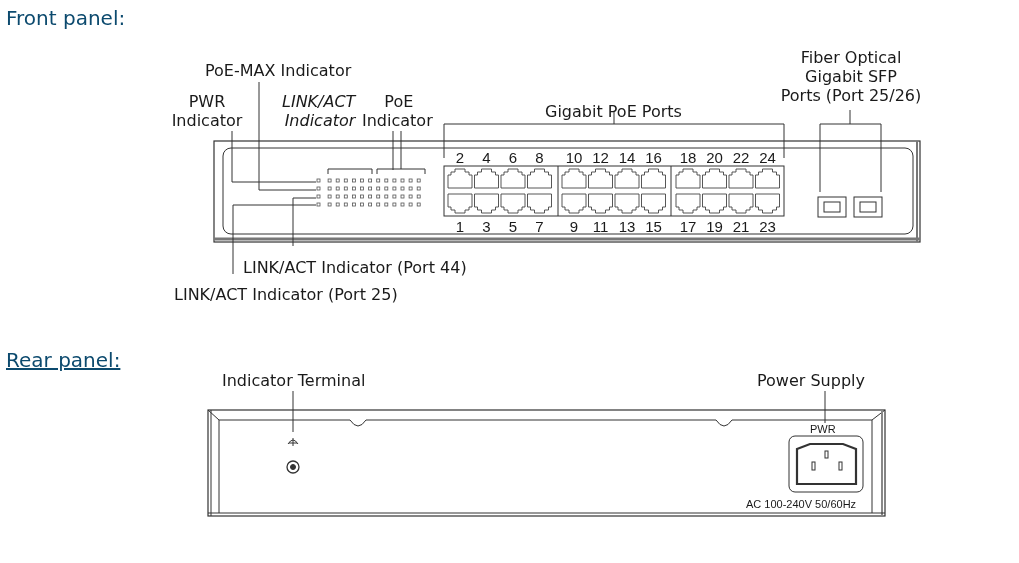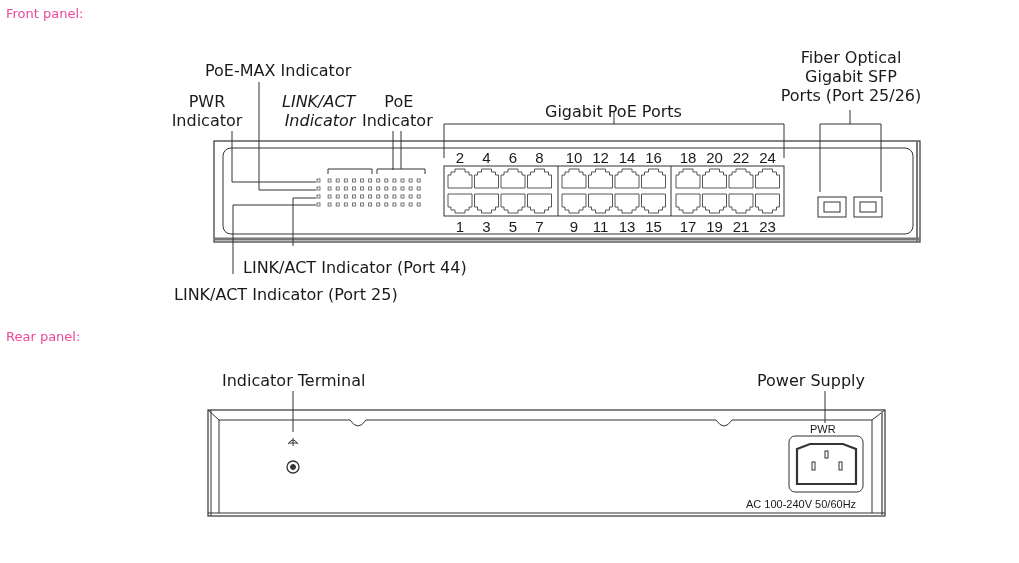--- a/index.html
+++ b/index.html
@@ -1,28 +1,28 @@
 <!DOCTYPE html>
 <html><head>
 <meta charset="utf-8">
 <style>
   html,body{margin:0;padding:0;background:#ffffff;}
   body{width:1019px;height:563px;position:relative;overflow:hidden;font-family:"DejaVu Sans","Liberation Sans",sans-serif;color:#1a1a1a;}
   .lbl{position:absolute;font-size:16px;line-height:19px;white-space:nowrap;color:#1a1a1a;}
-  .sec{position:absolute;font-size:13px;color:#ec4899;}
+  .sec{position:absolute;font-size:20px;color:#0c4a6e;}
   .c{text-align:center;}
   svg{position:absolute;left:0;top:0;}
   .pn{font-family:"Liberation Sans","DejaVu Sans",sans-serif;font-size:15px;fill:#1a1a1a;}
   .small{font-family:"Liberation Sans","DejaVu Sans",sans-serif;font-size:11px;fill:#1a1a1a;}
 </style>
 </head>
 <body>
 
 <div class="sec" style="left:6px;top:6px;">Front panel:</div>
-<div class="sec" style="left:6px;top:329px;">Rear panel:</div>
+<div class="sec" style="left:6px;top:348px;text-decoration:underline;">Rear panel:</div>
 
 <div class="lbl" style="left:205px;top:61px;">PoE-MAX Indicator</div>
 <div class="lbl c" style="left:166px;top:92px;width:82px;">
   <div>PWR</div>
   <div>Indicator</div>
 </div>
 <div class="lbl c" style="left:278px;top:92px;width:84px;font-style:italic;">
   <div style="text-align:left;padding-left:4px;">LINK/ACT</div>
   <div>Indicator</div>
 </div>

